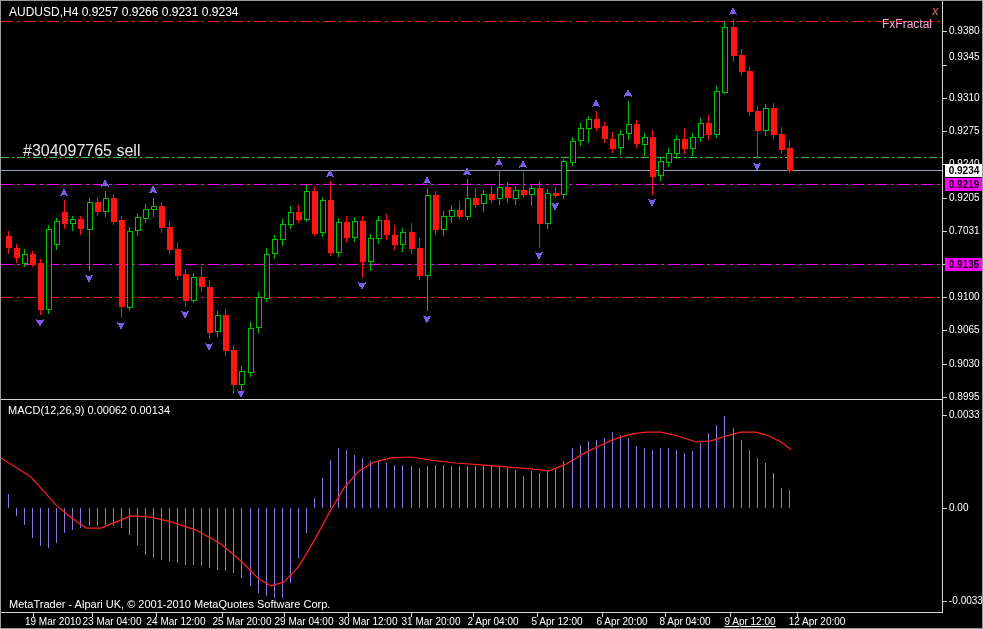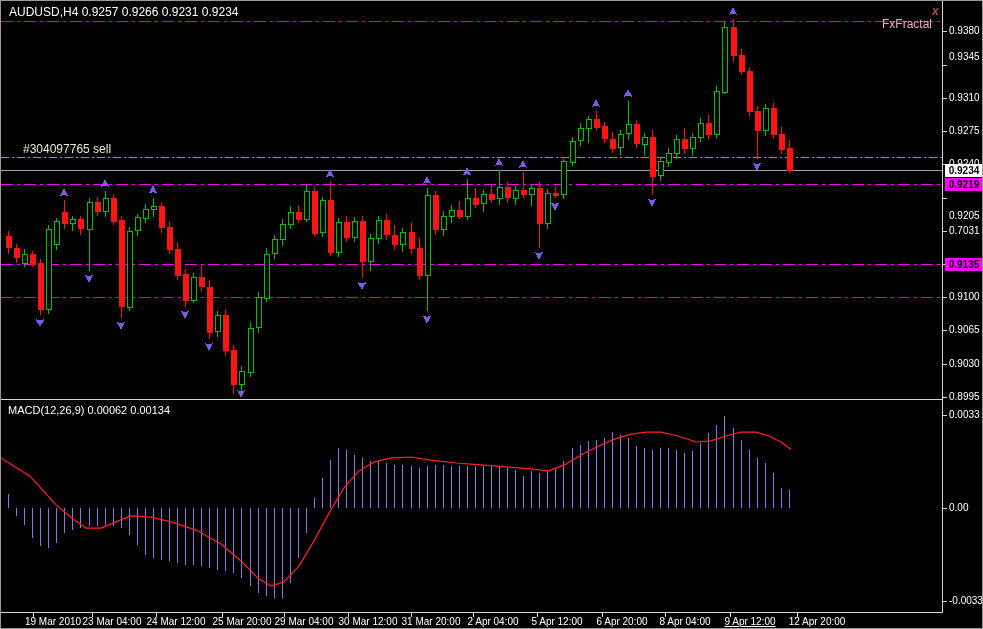--- a/index.html
+++ b/index.html
@@ -12,21 +12,21 @@
   svg{position:absolute;left:0;shape-rendering:crispEdges;}
   #main-svg{top:0;}
   #macd-svg{top:400px;}
   .hsep{position:absolute;left:0;width:941px;height:1px;background:#d6d6d6;}
   #sep-main{top:398px;}
   #sep-axis{top:611px;}
   #vaxis-line{position:absolute;left:941px;top:0;width:1px;height:612px;background:#d6d6d6;}
   #chart-title{position:absolute;left:8px;top:4px;font-size:12px;color:#fff;white-space:nowrap;}
   #indicator-label{position:absolute;top:16px;right:50px;font-size:12px;color:#f9a8d4;}
   #indicator-close{position:absolute;top:3px;left:931px;font-size:12px;font-weight:bold;font-style:italic;color:#b25050;cursor:pointer;}
-  #order-label{position:absolute;left:22px;top:141px;font-size:12px;color:#e8e8e8;white-space:nowrap;}
+  #order-label{position:absolute;left:22px;top:141px;font-size:16px;color:#e8e8e8;white-space:nowrap;}
   #macd-title{position:absolute;left:7px;top:403px;font-size:11px;color:#fff;white-space:nowrap;}
   #copyright{position:absolute;left:8px;top:597px;font-size:11px;color:#fff;white-space:nowrap;}
   #price-axis,#time-axis{position:absolute;left:0;top:0;width:983px;height:629px;pointer-events:none;}
   .ptick-label{position:absolute;left:948px;font-size:10px;color:#fff;line-height:12px;}
   .ptick-mark{position:absolute;left:941px;width:5px;height:1px;background:#d6d6d6;}
   .badge{position:absolute;left:944px;width:38px;height:13px;font-size:10px;line-height:13px;
          color:#000;text-align:center;font-weight:bold;}
   .ttick-label{position:absolute;top:615px;transform:translateX(-50%);font-size:10px;color:#fff;white-space:nowrap;margin-left:20px;}
   .ttick-mark{position:absolute;top:612px;width:1px;height:4px;background:#d6d6d6;}
 </style>
@@ -366,34 +366,35 @@
   <div id="sep-main" class="hsep"></div>
   <div id="sep-axis" class="hsep"></div>
   <div id="vaxis-line"></div>
 
   <div id="chart-title">AUDUSD,H4  0.9257 0.9266 0.9231 0.9234</div>
   <div id="indicator-label">FxFractal</div>
   <div id="indicator-close">x</div>
 
   <div id="order-label">#304097765 sell</div>
   <div id="macd-title">MACD(12,26,9) 0.00062 0.00134</div>
+  <div id="copyright">MetaTrader - Alpari UK, © 2001-2010 MetaQuotes Software Corp.</div>
 
   <div id="price-axis">
       <div class="ptick-mark" style="top: 30px;"></div>
       <div class="ptick-label" style="top: 24px;">0.9380</div>
       <div class="ptick-mark" style="top: 64px;"></div>
       <div class="ptick-label" style="top: 50px;">0.9345</div>
       <div class="ptick-mark" style="top: 97px;"></div>
       <div class="ptick-label" style="top: 91px;">0.9310</div>
       <div class="ptick-mark" style="top: 130px;"></div>
       <div class="ptick-label" style="top: 124px;">0.9275</div>
       <div class="ptick-mark" style="top: 163px;"></div>
       <div class="ptick-label" style="top: 157px;">0.9240</div>
       <div class="ptick-mark" style="top: 197px;"></div>
-      <div class="ptick-label" style="top: 191px; margin-top: 18px;">0.9205</div>
+      <div class="ptick-label" style="top: 191px;">0.9205</div>
       <div class="ptick-mark" style="top: 230px;"></div>
       <div class="ptick-label" style="top: 224px;">0.7031</div>
       <div class="ptick-mark" style="top: 263px;"></div>
       <div class="ptick-label" style="top: 257px;">0.9135</div>
       <div class="ptick-mark" style="top: 296px;"></div>
       <div class="ptick-label" style="top: 290px;">0.9100</div>
       <div class="ptick-mark" style="top: 329px;"></div>
       <div class="ptick-label" style="top: 323px;">0.9065</div>
       <div class="ptick-mark" style="top: 363px;"></div>
       <div class="ptick-label" style="top: 357px;">0.9030</div>

